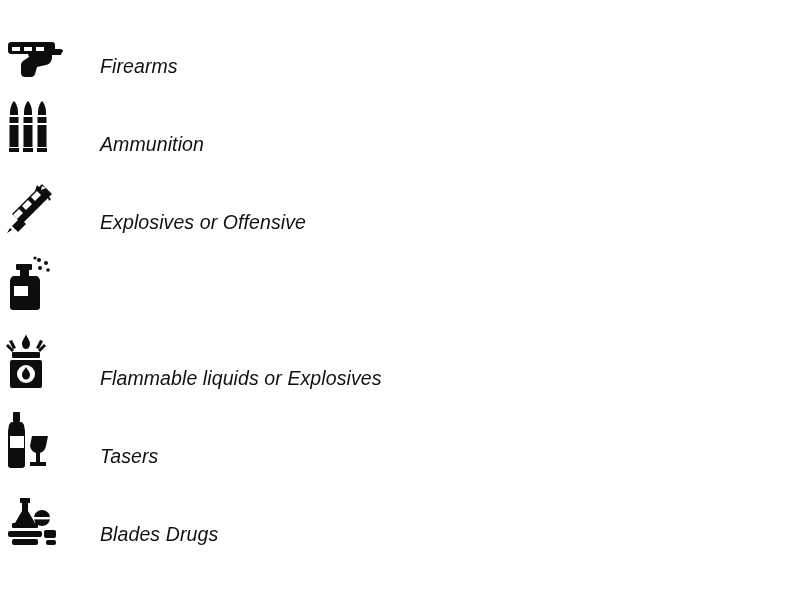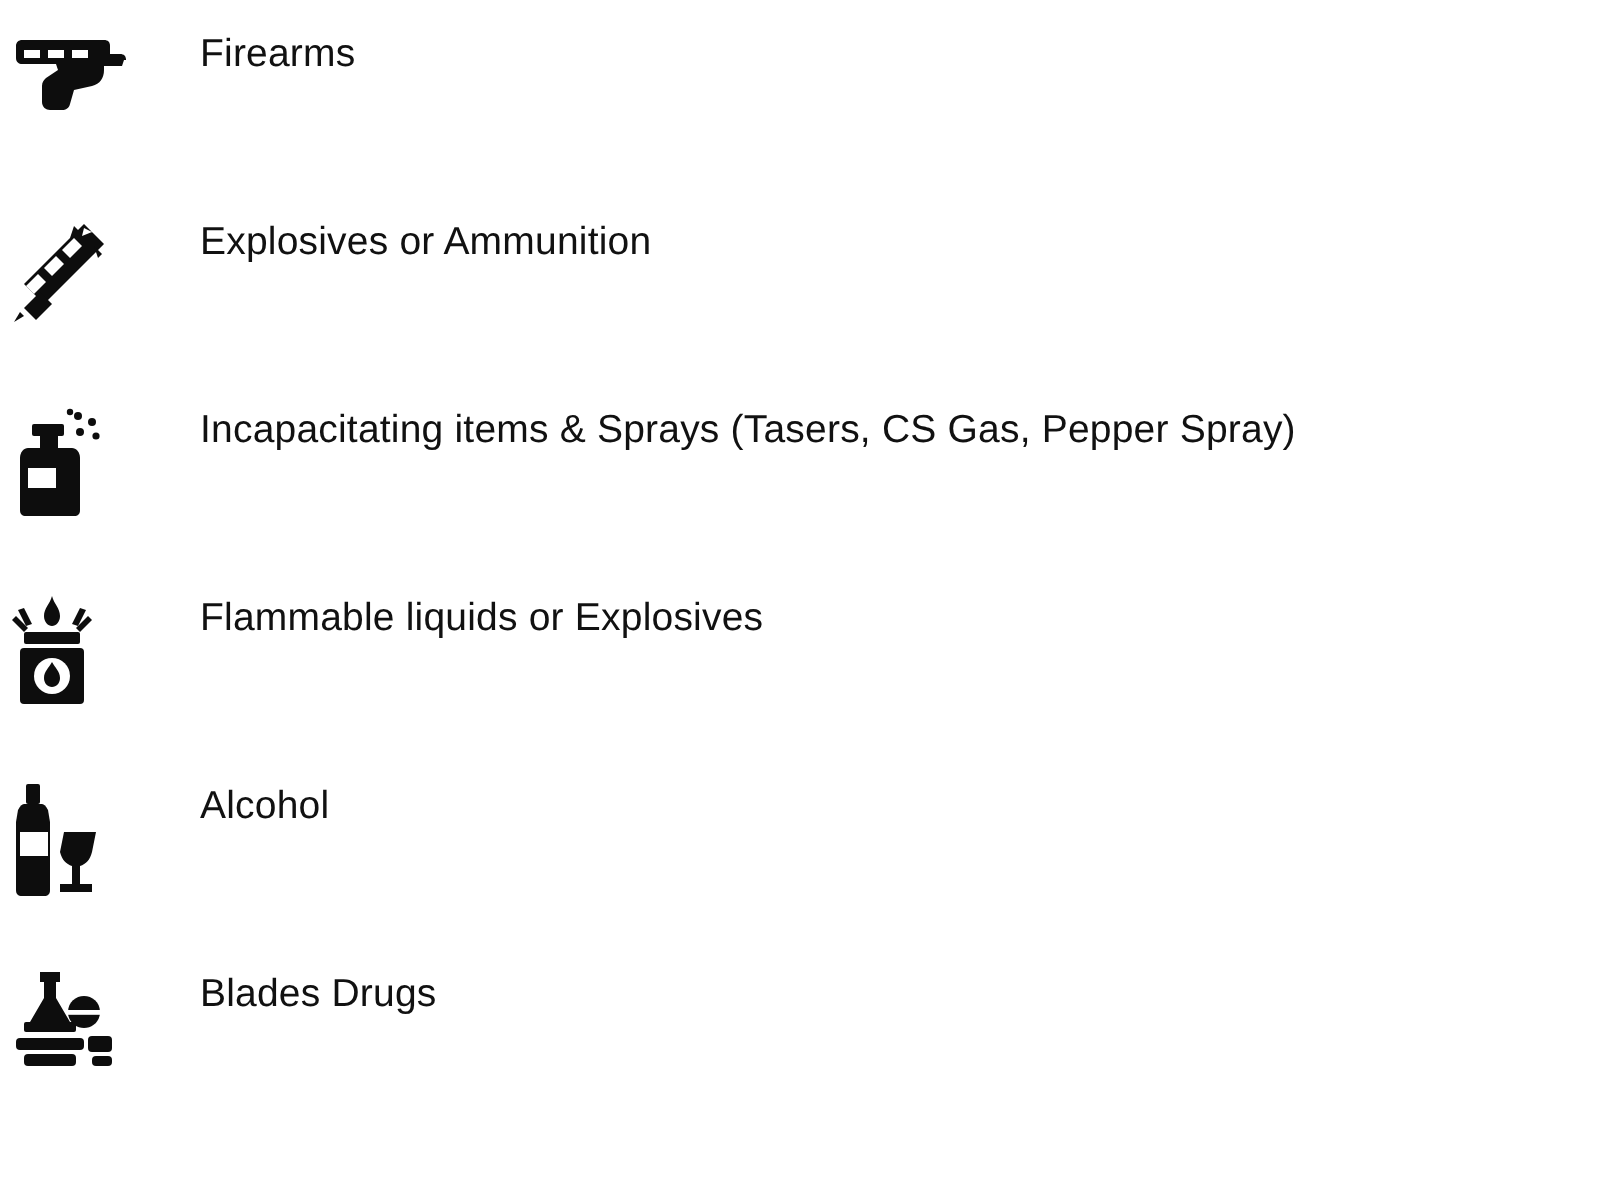--- a/index.html
+++ b/index.html
@@ -15,23 +15,24 @@
     overflow: hidden;
   }
   .list {
     display: flex;
     flex-direction: column;
     padding: 0;
     margin: 0;
   }
   .row {
     display: flex;
-    align-items: flex-start;
+    align-items: flex-end;
     height: 78px;
-    padding: 16px 0 0 0;
+    padding: 0 0 0 0;
+    font-style: italic;
   }
   .icon-cell {
     width: 100px;
     min-width: 100px;
     display: flex;
     align-items: center;
     justify-content: flex-start;
     padding-left: 6px;
     box-sizing: border-box;
   }
@@ -53,39 +54,60 @@
 
   <div class="row">
     <div class="icon-cell">
       <svg width="58" height="40" viewBox="0 0 58 40" aria-hidden="true">
         <path fill="#0d0d0d" d="M2 4 h44 c2 0 3 1 3 3 v4 h5 c2 0 3 1 3 3 v0 h-1 l-1 3 h-9 v2 c0 4-2 7-6 8 l-9 2 -2 7 c-0.5 2-2 3-4 3 h-6 c-2 0-4-1.5-4-4 l0-8 c0-2 1-3 2-4 l6-4 -1-3 h-17 c-1.5 0-3-1-3-3 v-6 c0-2 1.5-3 3-3 z M6 9 v4 h8 v-4 z M18 9 v4 h8 v-4 z M30 9 v4 h8 v-4 z"></path>
       </svg>
     </div>
     <div class="label">Firearms</div>
   </div>
 
+  <div class="row">
+    <div class="icon-cell">
+      <svg width="46" height="56" viewBox="0 0 46 56" aria-hidden="true">
+        <g fill="#0d0d0d">
+          <path d="M4 12 c0-5 2-9 4-11 c2 2 4 6 4 11 v3 h-8 z"></path>
+          <rect x="3.5" y="17" width="9" height="6"></rect>
+          <rect x="3.5" y="25" width="9" height="22"></rect>
+          <rect x="3" y="48" width="10" height="4"></rect>
+          <path d="M18 12 c0-5 2-9 4-11 c2 2 4 6 4 11 v3 h-8 z"></path>
+          <rect x="17.5" y="17" width="9" height="6"></rect>
+          <rect x="17.5" y="25" width="9" height="22"></rect>
+          <rect x="17" y="48" width="10" height="4"></rect>
+          <path d="M32 12 c0-5 2-9 4-11 c2 2 4 6 4 11 v3 h-8 z"></path>
+          <rect x="31.5" y="17" width="9" height="6"></rect>
+          <rect x="31.5" y="25" width="9" height="22"></rect>
+          <rect x="31" y="48" width="10" height="4"></rect>
+        </g>
+      </svg>
+    </div>
+    <div class="label">Ammunition</div>
+  </div>
 
   <div class="row">
     <div class="icon-cell">
       <svg width="50" height="52" viewBox="0 0 50 52" aria-hidden="true">
         <g fill="#0d0d0d">
           <path d="M36 2 l10 10 -30 30 -10 -10 z M40 6 l-4 -2 -1 4 z"></path>
           <path d="M31 3 l4 4 -6 2 z"></path>
           <path d="M45 17 l-4 -4 2 6 z"></path>
           <path d="M4 46 l-3 5 5 -3 z"></path>
           <path d="M14 36 l6 6 -8 8 -6 -6 z"></path>
         </g>
         <g fill="#ffffff">
           <path d="M31 9 l4 4 -6 6 -4 -4 z"></path>
           <path d="M22 18 l4 4 -6 6 -4 -4 z"></path>
           <path d="M13 27 l4 4 -6 6 -4 -4 z"></path>
         </g>
       </svg>
     </div>
-    <div class="label">Explosives or Ammunition</div>
+    <div class="label">Explosives or Offensive</div>
   </div>
 
 
   <div class="row">
     <div class="icon-cell">
       <svg width="50" height="56" viewBox="0 0 50 56" aria-hidden="true">
         <g fill="#0d0d0d">
           <rect x="10" y="8" width="16" height="6" rx="1"></rect>
           <rect x="14" y="14" width="9" height="6"></rect>
           <path d="M8 20 h22 c2 0 4 2 4 5 v26 c0 2-1 3-3 3 h-24 c-2 0-3-1-3-3 v-26 c0-3 2-5 4-5 z"></path>
@@ -93,21 +115,20 @@
           <circle cx="40" cy="7" r="2"></circle>
           <circle cx="34" cy="12" r="2"></circle>
           <circle cx="42" cy="14" r="1.8"></circle>
           <circle cx="29" cy="2" r="1.6"></circle>
         </g>
         <g fill="#ffffff">
           <rect x="8" y="30" width="14" height="10"></rect>
         </g>
       </svg>
     </div>
-    <div class="label">Incapacitating items &amp; Sprays (Tasers, CS Gas, Pepper Spray)</div>
   </div>
 
   <div class="row">
     <div class="icon-cell">
       <svg width="46" height="56" viewBox="0 0 46 56" aria-hidden="true">
         <g fill="#0d0d0d">
           <path d="M20 0 c1 4 4 6 4 10 c0 3-2 5-4 5 c-2 0-4-2-4-5 c0-4 3-6 4-10 z"></path>
           <path d="M6 6 l4 8 -3 1 -4 -8 z"></path>
           <path d="M34 6 l-4 8 3 1 4 -8 z"></path>
           <path d="M2 10 l6 6 -2 2 -6 -6 z"></path>
@@ -134,21 +155,21 @@
           <path d="M6 10 h9 c1 0 2 1 3 3 l1 6 v34 c0 2-1 3-3 3 h-11 c-2 0-3-1-3-3 v-34 l1-6 c1-2 2-3 3-3 z"></path>
         </g>
         <g fill="#ffffff">
           <rect x="4" y="24" width="14" height="12"></rect>
         </g>
         <g fill="#0d0d0d">
           <path d="M26 24 h16 l-2 10 c-1 4-3 6-6 7 v9 h6 v4 h-16 v-4 h6 v-9 c-3-1-5-3-6-7 z"></path>
         </g>
       </svg>
     </div>
-    <div class="label">Alcohol</div>
+    <div class="label">Tasers</div>
   </div>
 
   <div class="row">
     <div class="icon-cell">
       <svg width="52" height="48" viewBox="0 0 52 48" aria-hidden="true">
         <g fill="#0d0d0d">
           <rect x="14" y="0" width="10" height="5"></rect>
           <path d="M16 5 h6 v8 l7 12 h-20 l7 -12 z"></path>
           <rect x="6" y="25" width="26" height="5" rx="1"></rect>
           <path d="M36 12 c4 0 8 3 8 8 c0 5-4 8-8 8 c-4 0-8-3-8-8 c0-5 4-8 8-8 z"></path>

